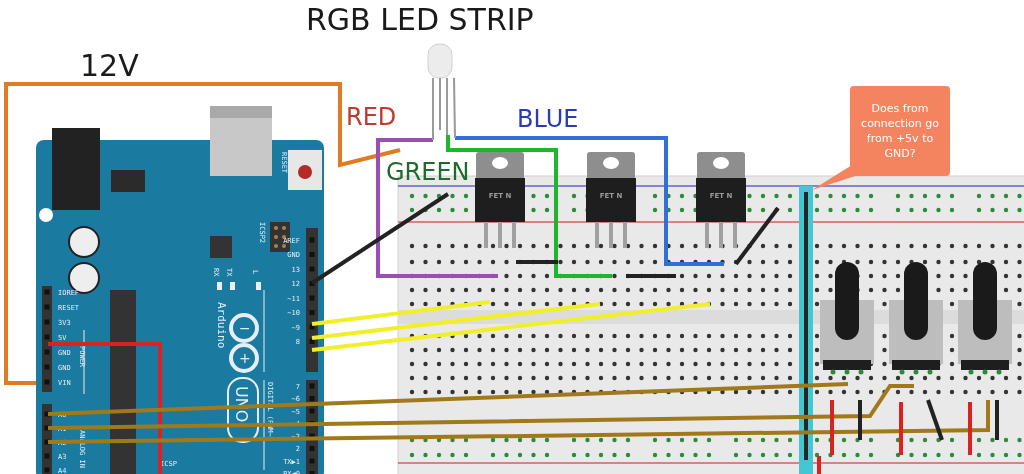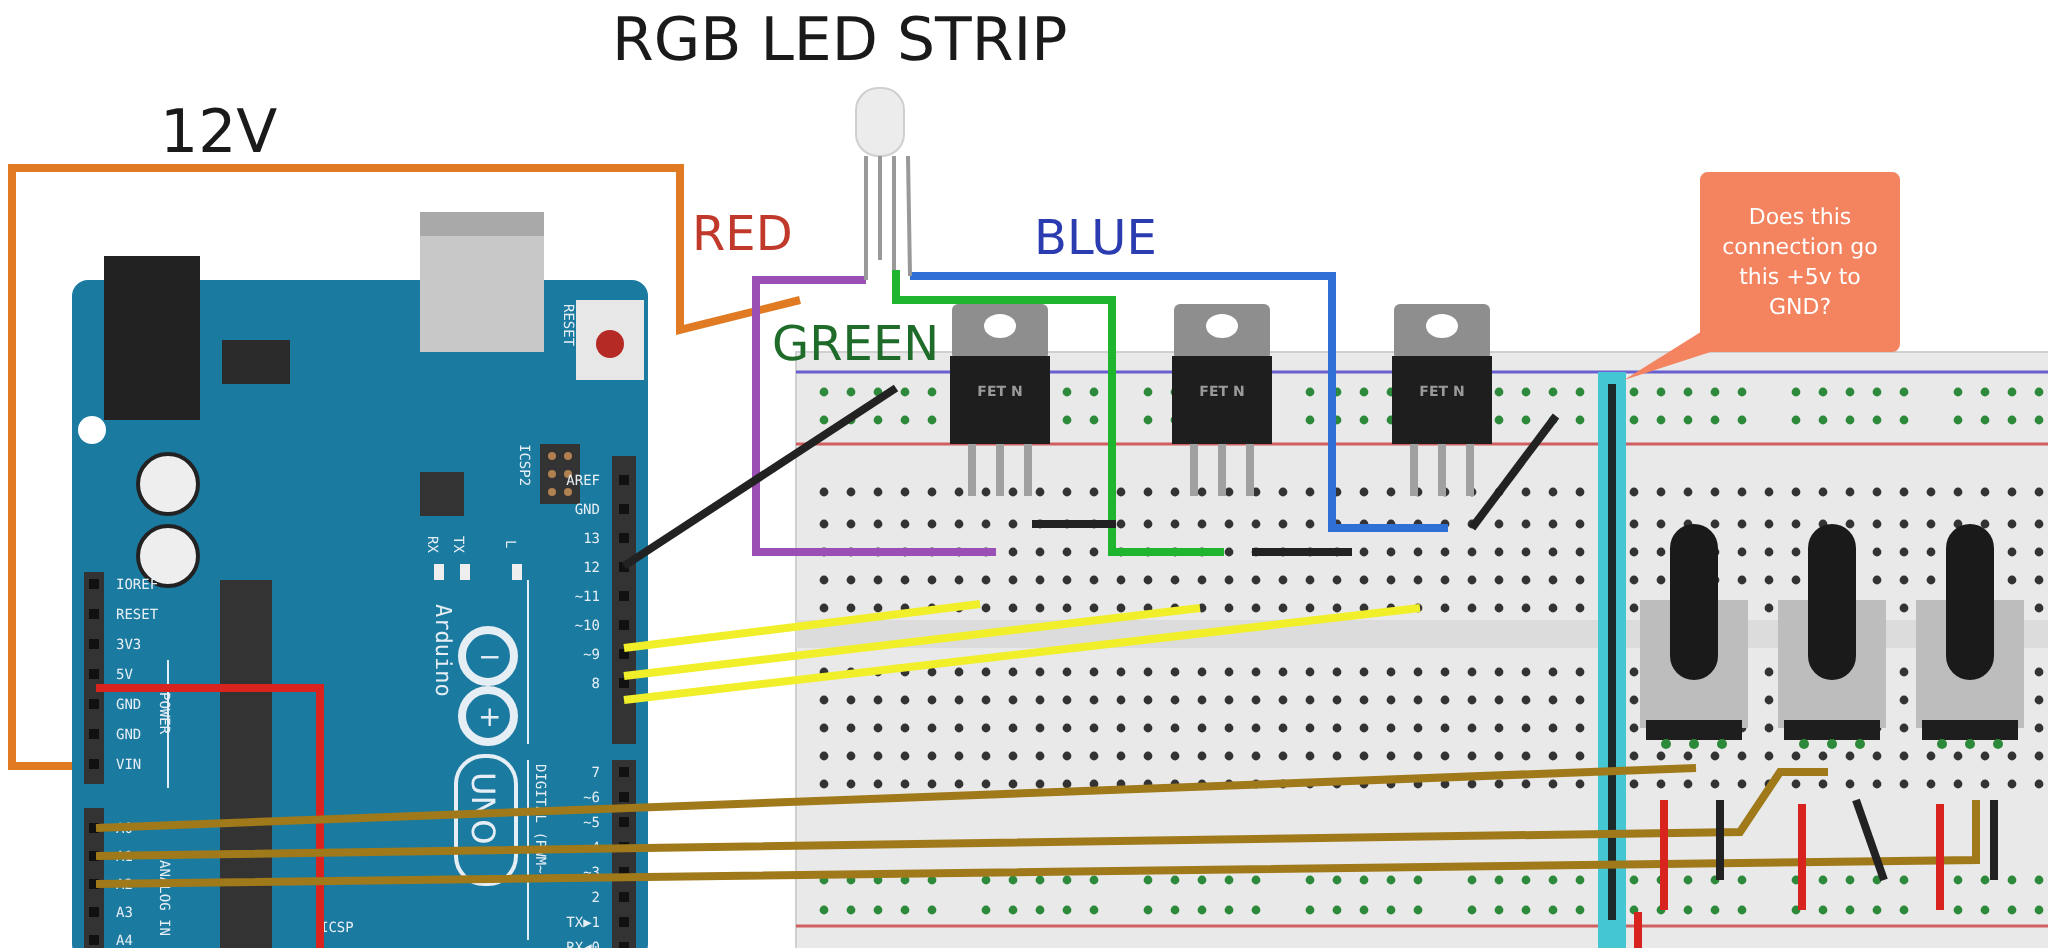--- a/index.html
+++ b/index.html
@@ -865,14 +865,14 @@
   <text class="title" x="306" y="30">RGB LED STRIP</text>
   <text class="v12" x="80" y="76">12V</text>
   <text class="lbl-red" x="346" y="125">RED</text>
   <text class="lbl-green" x="386" y="180">GREEN</text>
   <text class="lbl-blue" x="517" y="127">BLUE</text>
 
   <polygon points="860,160 880,168 812,190" fill="#f4835f"></polygon>
 </svg>
 
 <div class="callout">
-  <span>Does this connection go this +5v to GND?</span>
+  <span>Does from connection go from +5v to GND?</span>
 </div>
 
 </body></html>

